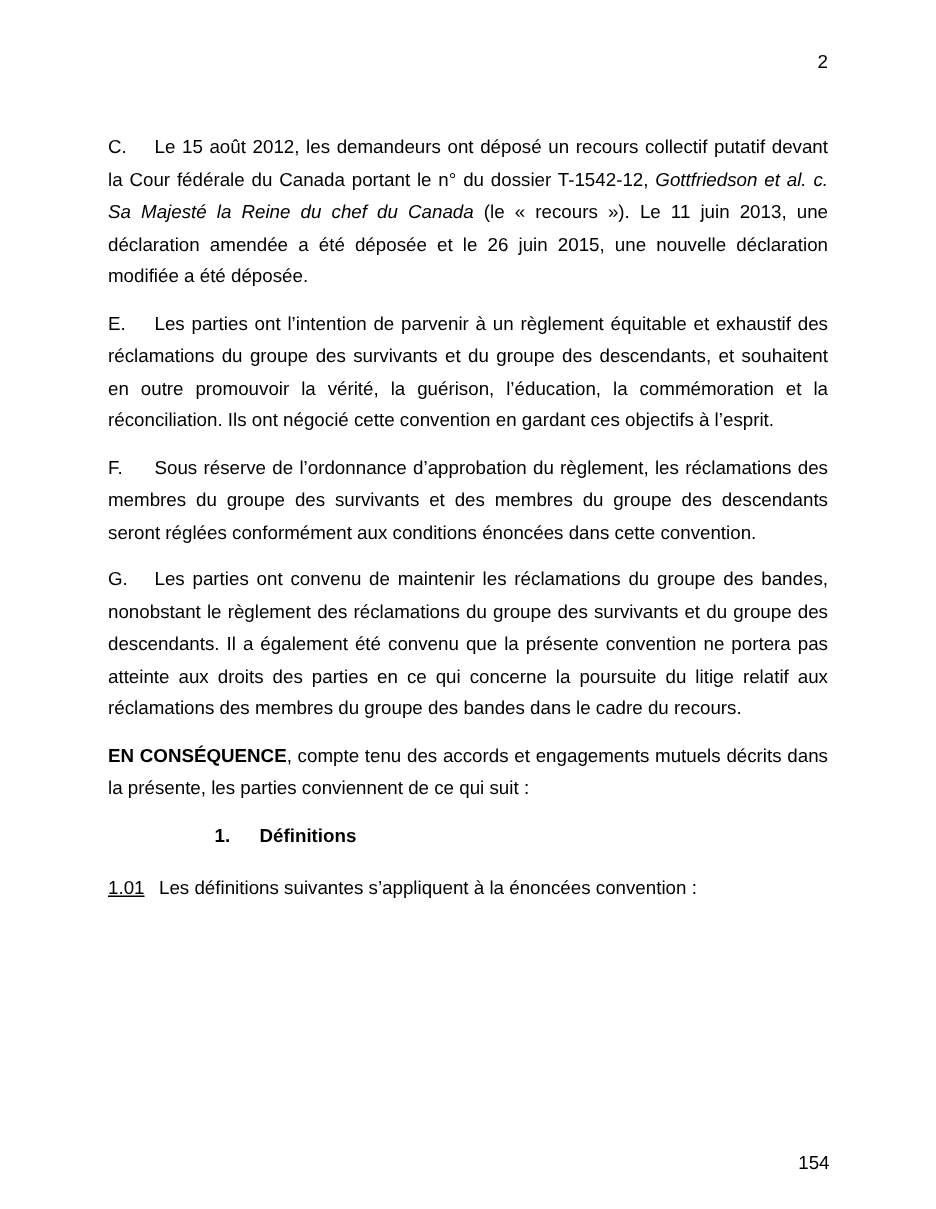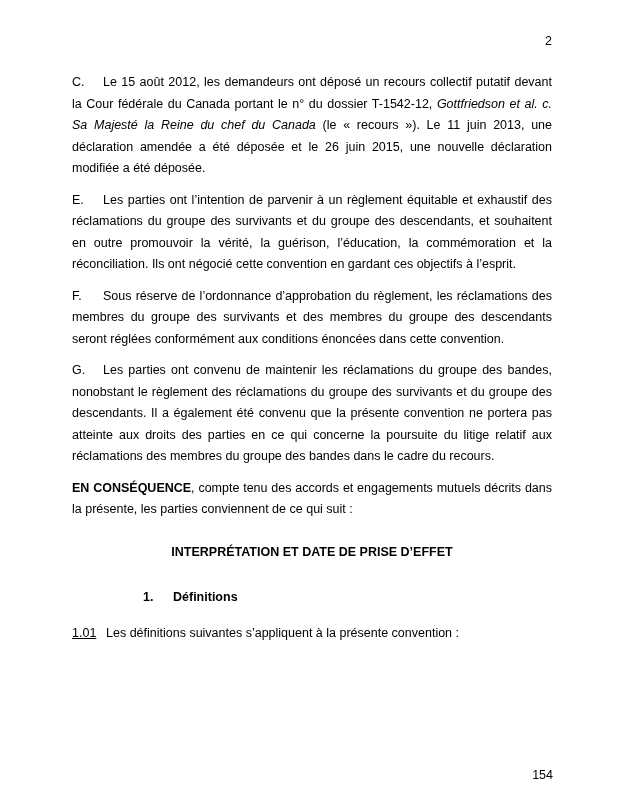--- a/index.html
+++ b/index.html
@@ -22,21 +22,21 @@
     position: absolute;
     font-size: 12.5px;
     line-height: 14px;
     color: #000;
   }
   .pagenum-top { top: 34px; right: 72px; }
   .pagenum-bottom { bottom: 24px; right: 71px; }
   .content {
     position: absolute;
     left: 72px;
-    top: 72px;
+    top: 88px;
     width: 480px;
     font-size: 12.5px;
     line-height: 21.5px;
     text-align: justify;
   }
   .para { margin: 0 0 10px 0; }
   .recital .label {
     display: inline-block;
     width: 31px;
   }
@@ -80,27 +80,26 @@
 
     <div id="recitals">
         <p class="para recital"><span class="label">C.</span><span class="seg seg-normal">Le 15 août 2012, les demandeurs ont déposé un recours collectif putatif devant la Cour fédérale du Canada portant le n° du dossier T-1542-12, </span><span class="seg seg-italic">Gottfriedson et al. c. Sa Majesté la Reine du chef du Canada</span><span class="seg seg-normal"> (le « recours »). Le 11 juin 2013, une déclaration amendée a été déposée et le 26 juin 2015, une nouvelle déclaration modifiée a été déposée.</span></p>
         <p class="para recital"><span class="label">E.</span><span class="seg seg-normal">Les parties ont l’intention de parvenir à un règlement équitable et exhaustif des réclamations du groupe des survivants et du groupe des descendants, et souhaitent en outre promouvoir la vérité, la guérison, l’éducation, la commémoration et la réconciliation. Ils ont négocié cette convention en gardant ces objectifs à l’esprit.</span></p>
         <p class="para recital"><span class="label">F.</span><span class="seg seg-normal">Sous réserve de l’ordonnance d’approbation du règlement, les réclamations des membres du groupe des survivants et des membres du groupe des descendants seront réglées conformément aux conditions énoncées dans cette convention.</span></p>
         <p class="para recital"><span class="label">G.</span><span class="seg seg-normal">Les parties ont convenu de maintenir les réclamations du groupe des bandes, nonobstant le règlement des réclamations du groupe des survivants et du groupe des descendants. Il a également été convenu que la présente convention ne portera pas atteinte aux droits des parties en ce qui concerne la poursuite du litige relatif aux réclamations des membres du groupe des bandes dans le cadre du recours.</span></p>
       </div>
 
     <p class="para consequence"><span class="seg seg-bold">EN CONSÉQUENCE</span><span class="seg seg-normal">, compte tenu des accords et engagements mutuels décrits dans la présente, les parties conviennent de ce qui suit :</span></p>
 
-    <h2 class="section-heading">INTERPRÉTATION ET DATE DE PRISE D’EFFET</h2>
 
     <h3 class="subsection">
       <span class="sub-num">1.</span><span class="sub-title">Définitions</span>
     </h3>
 
     <p class="para clause">
-      <span class="clause-num">1.01</span><span>Les définitions suivantes s’appliquent à la présente convention :</span>
+      <span class="clause-num">1.01</span><span>Les définitions suivantes s’appliquent à la énoncées convention :</span>
     </p>
 
   </div>
 
   <div class="pagenum pagenum-bottom">154</div>
 
 </div>
 
 </body></html>

